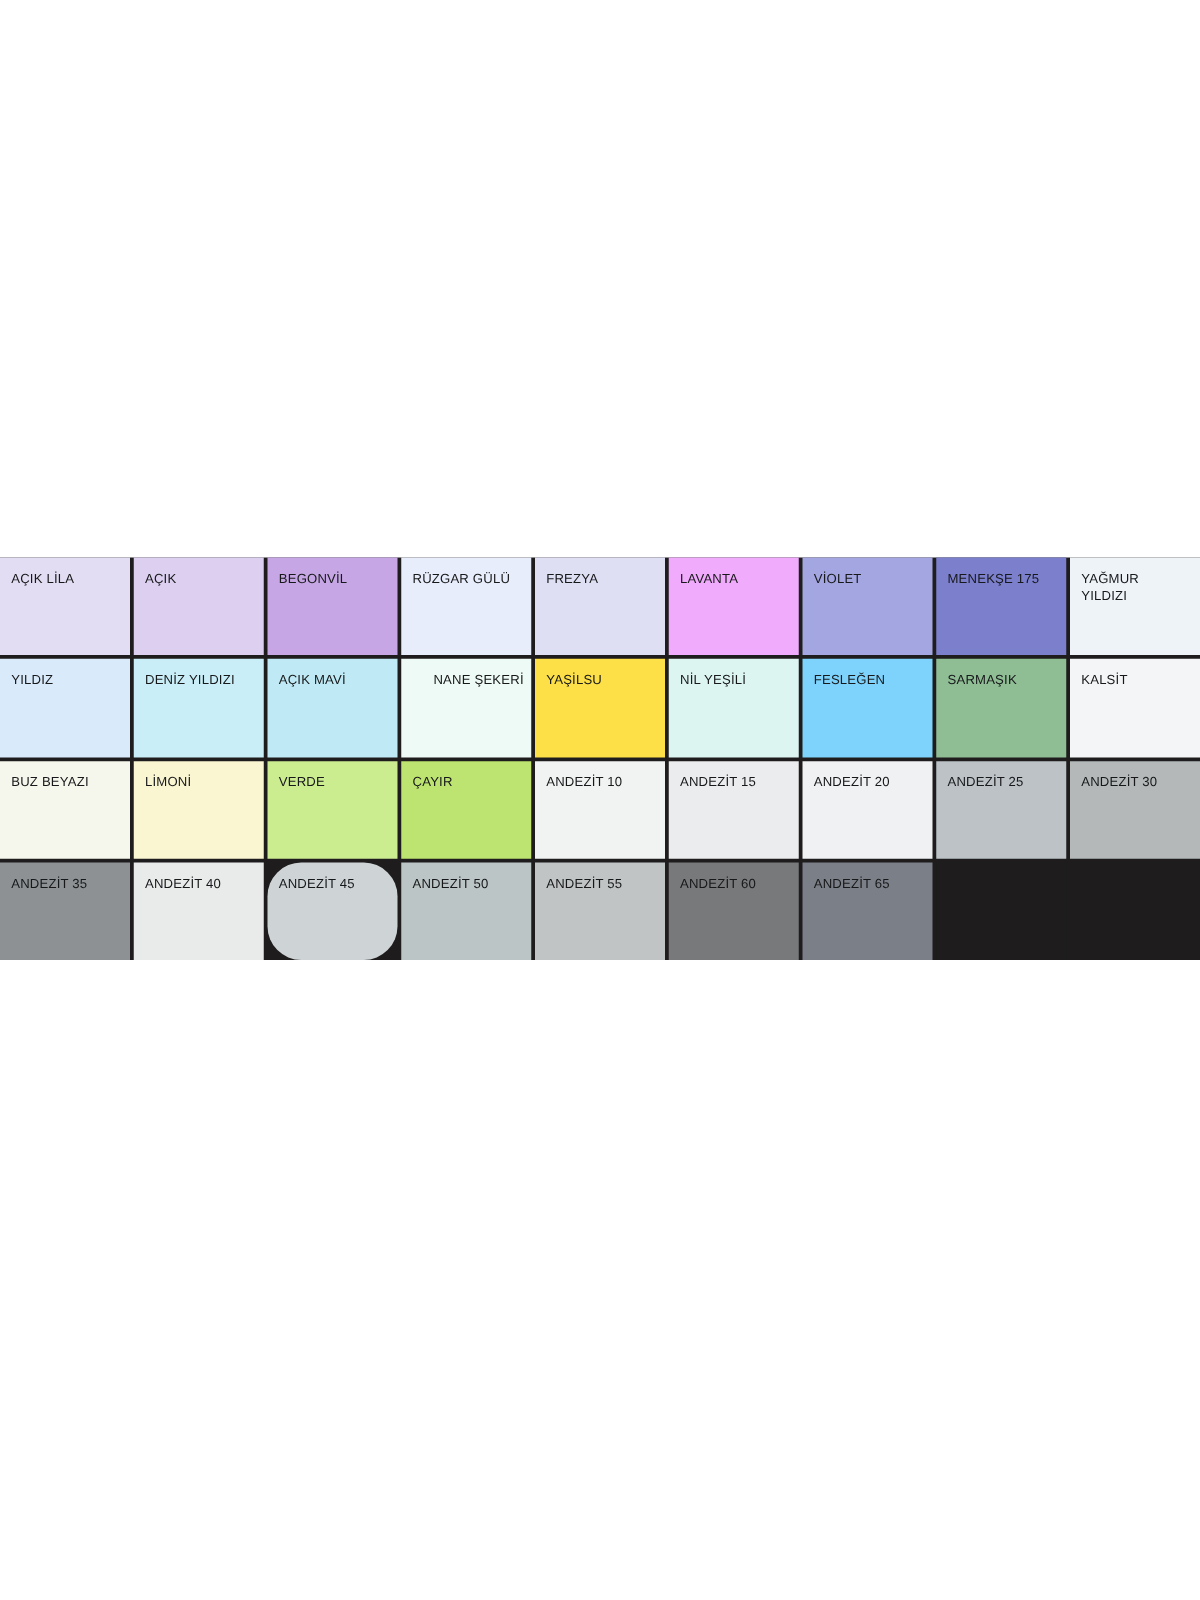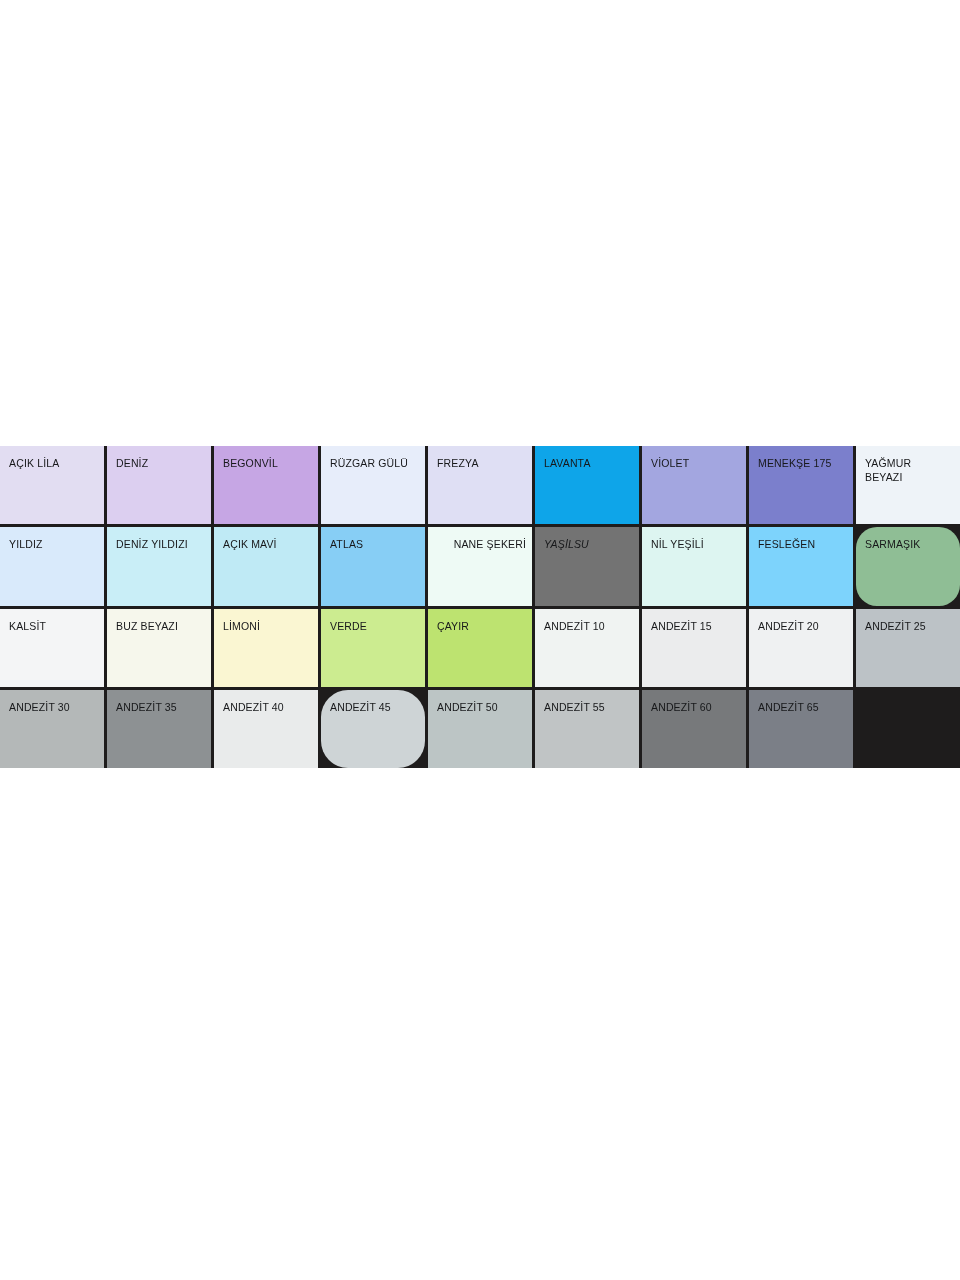--- a/index.html
+++ b/index.html
@@ -58,69 +58,66 @@
 </style>
 </head>
 <body>
 
 <div id="page">
   <div id="swatch-grid" style="background: rgb(30, 28, 28);">
       <div class="swatch" style="background: rgb(226, 221, 242);">
         <div class="swatch-label">AÇIK LİLA</div>
       </div>
       <div class="swatch" style="background: rgb(220, 207, 240);">
-        <div class="swatch-label">DENİZ</div>
+        <div class="swatch-label">AÇIK</div>
       </div>
       <div class="swatch" style="background: rgb(198, 166, 228);">
         <div class="swatch-label">BEGONVİL</div>
       </div>
       <div class="swatch" style="background: rgb(231, 237, 250);">
         <div class="swatch-label">RÜZGAR GÜLÜ</div>
       </div>
       <div class="swatch" style="background: rgb(223, 223, 244);">
         <div class="swatch-label">FREZYA</div>
       </div>
-      <div class="swatch" style="background: #0ea5e9;">
+      <div class="swatch" style="background: #f0abfc;">
         <div class="swatch-label">LAVANTA</div>
       </div>
       <div class="swatch" style="background: rgb(163, 166, 224);">
         <div class="swatch-label">VİOLET</div>
       </div>
       <div class="swatch" style="background: rgb(123, 127, 204);">
         <div class="swatch-label">MENEKŞE 175</div>
       </div>
       <div class="swatch" style="background: rgb(238, 243, 248);">
         <div class="swatch-label">YAĞMUR
-BEYAZI</div>
+YILDIZI</div>
       </div>
       <div class="swatch" style="background: rgb(217, 234, 251);">
         <div class="swatch-label">YILDIZ</div>
       </div>
       <div class="swatch" style="background: rgb(201, 238, 247); padding-left: 21px;">
         <div class="swatch-label">DENİZ YILDIZI</div>
       </div>
       <div class="swatch" style="background: rgb(191, 234, 245);">
         <div class="swatch-label">AÇIK MAVİ</div>
       </div>
-      <div class="swatch" style="background: rgb(135, 206, 245);">
-        <div class="swatch-label">ATLAS</div>
-      </div>
       <div class="swatch" style="background: rgb(238, 250, 245); text-align: right;">
         <div class="swatch-label">NANE ŞEKERİ</div>
       </div>
-      <div class="swatch" style="background: #737373; font-style: italic;">
+      <div class="swatch" style="background: #fde047;">
         <div class="swatch-label">YAŞİLSU</div>
       </div>
       <div class="swatch" style="background: rgb(221, 245, 241);">
         <div class="swatch-label">NİL YEŞİLİ</div>
       </div>
       <div class="swatch" style="background: #7dd3fc;">
         <div class="swatch-label">FESLEĞEN</div>
       </div>
-      <div class="swatch" style="background: rgb(143, 190, 149); border-radius: 21px;">
+      <div class="swatch" style="background: rgb(143, 190, 149);">
         <div class="swatch-label">SARMAŞIK</div>
       </div>
       <div class="swatch" style="background: rgb(244, 245, 246);">
         <div class="swatch-label">KALSİT</div>
       </div>
       <div class="swatch" style="background: rgb(246, 247, 236);">
         <div class="swatch-label">BUZ BEYAZI</div>
       </div>
       <div class="swatch" style="background: rgb(250, 246, 210);">
         <div class="swatch-label">LİMONİ</div>

